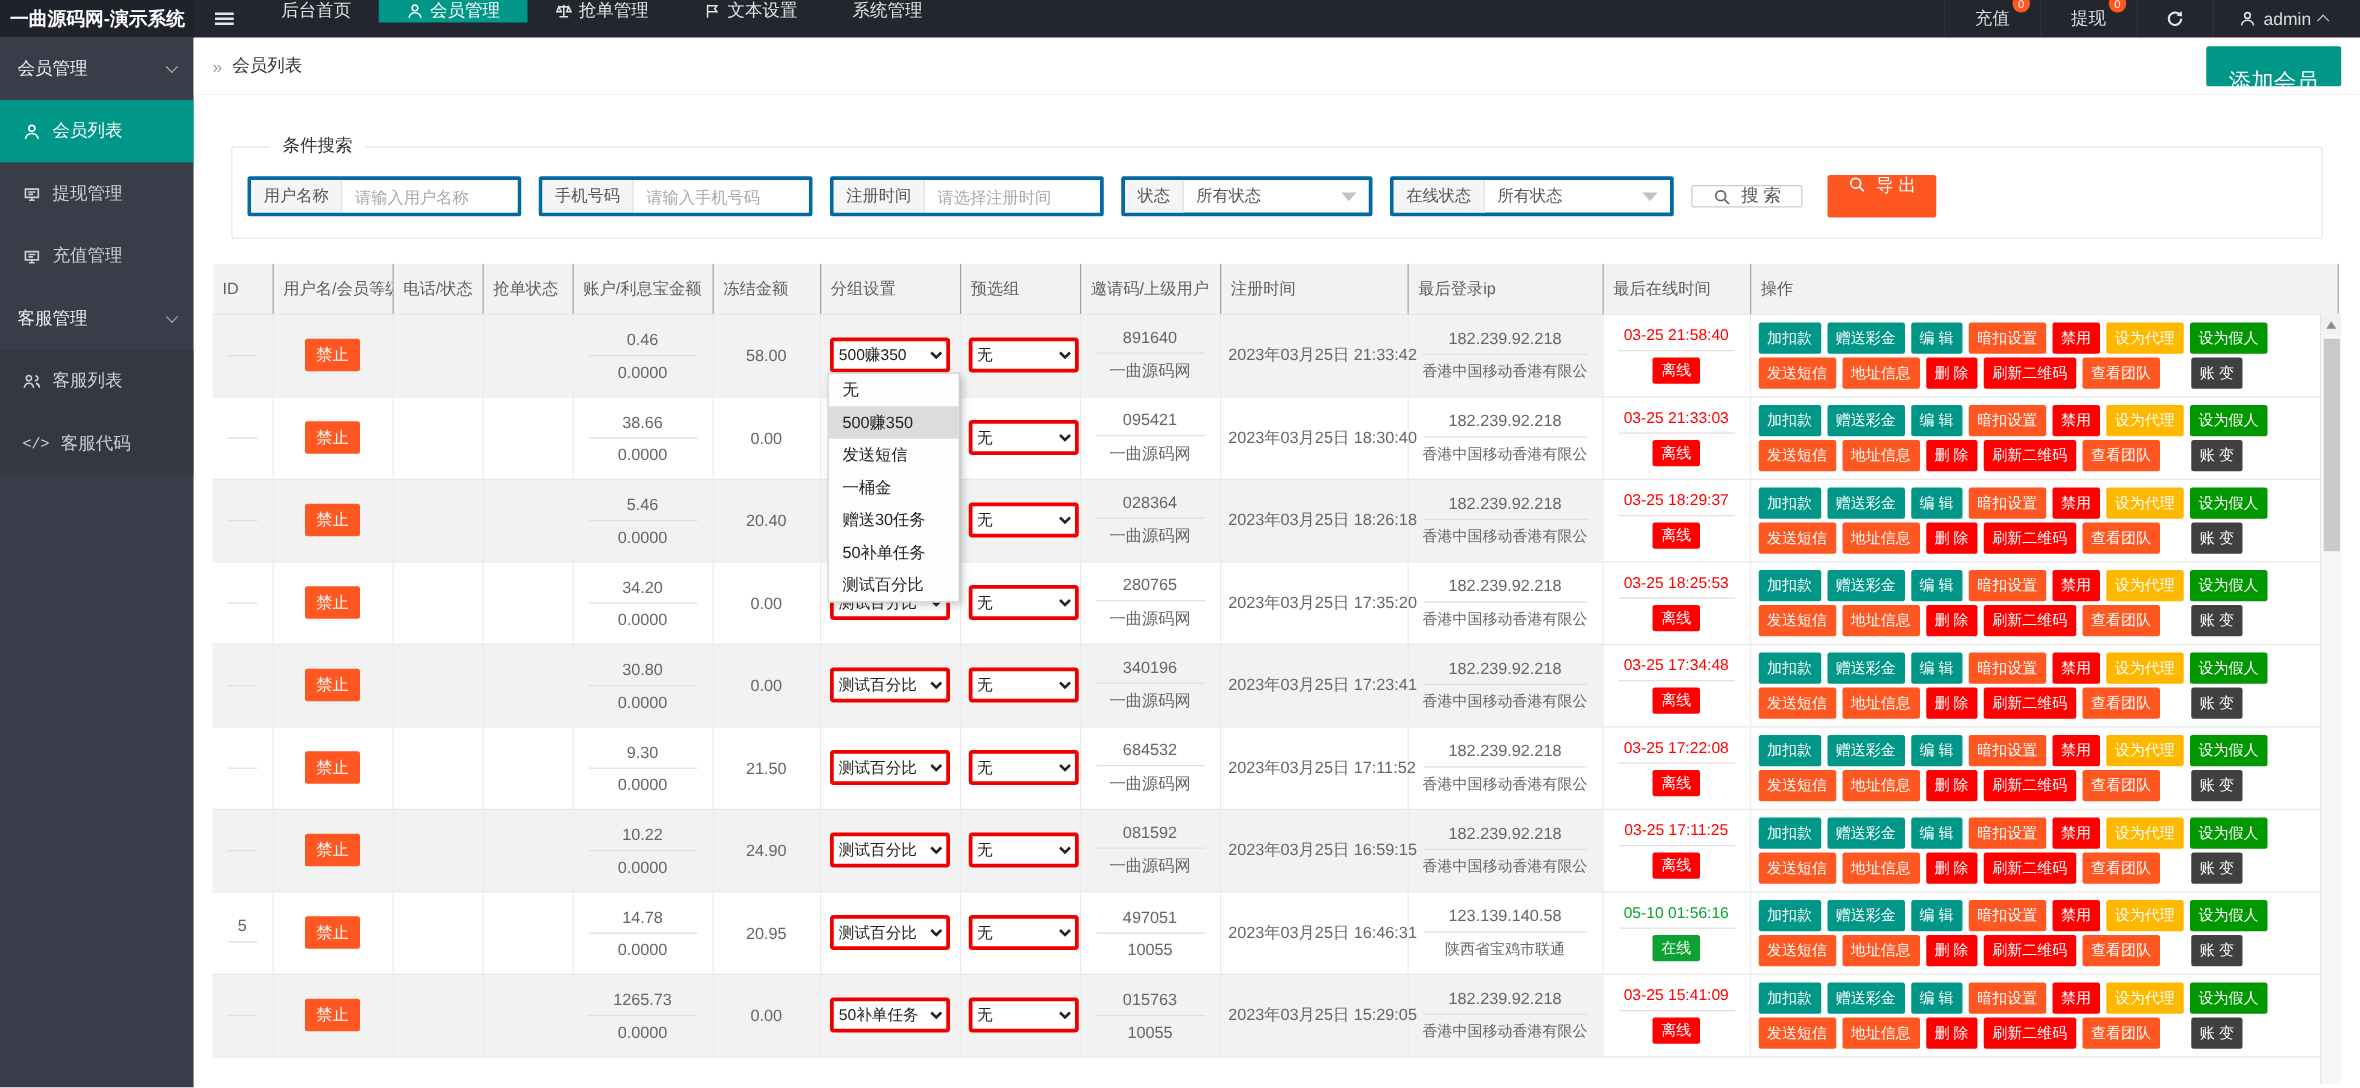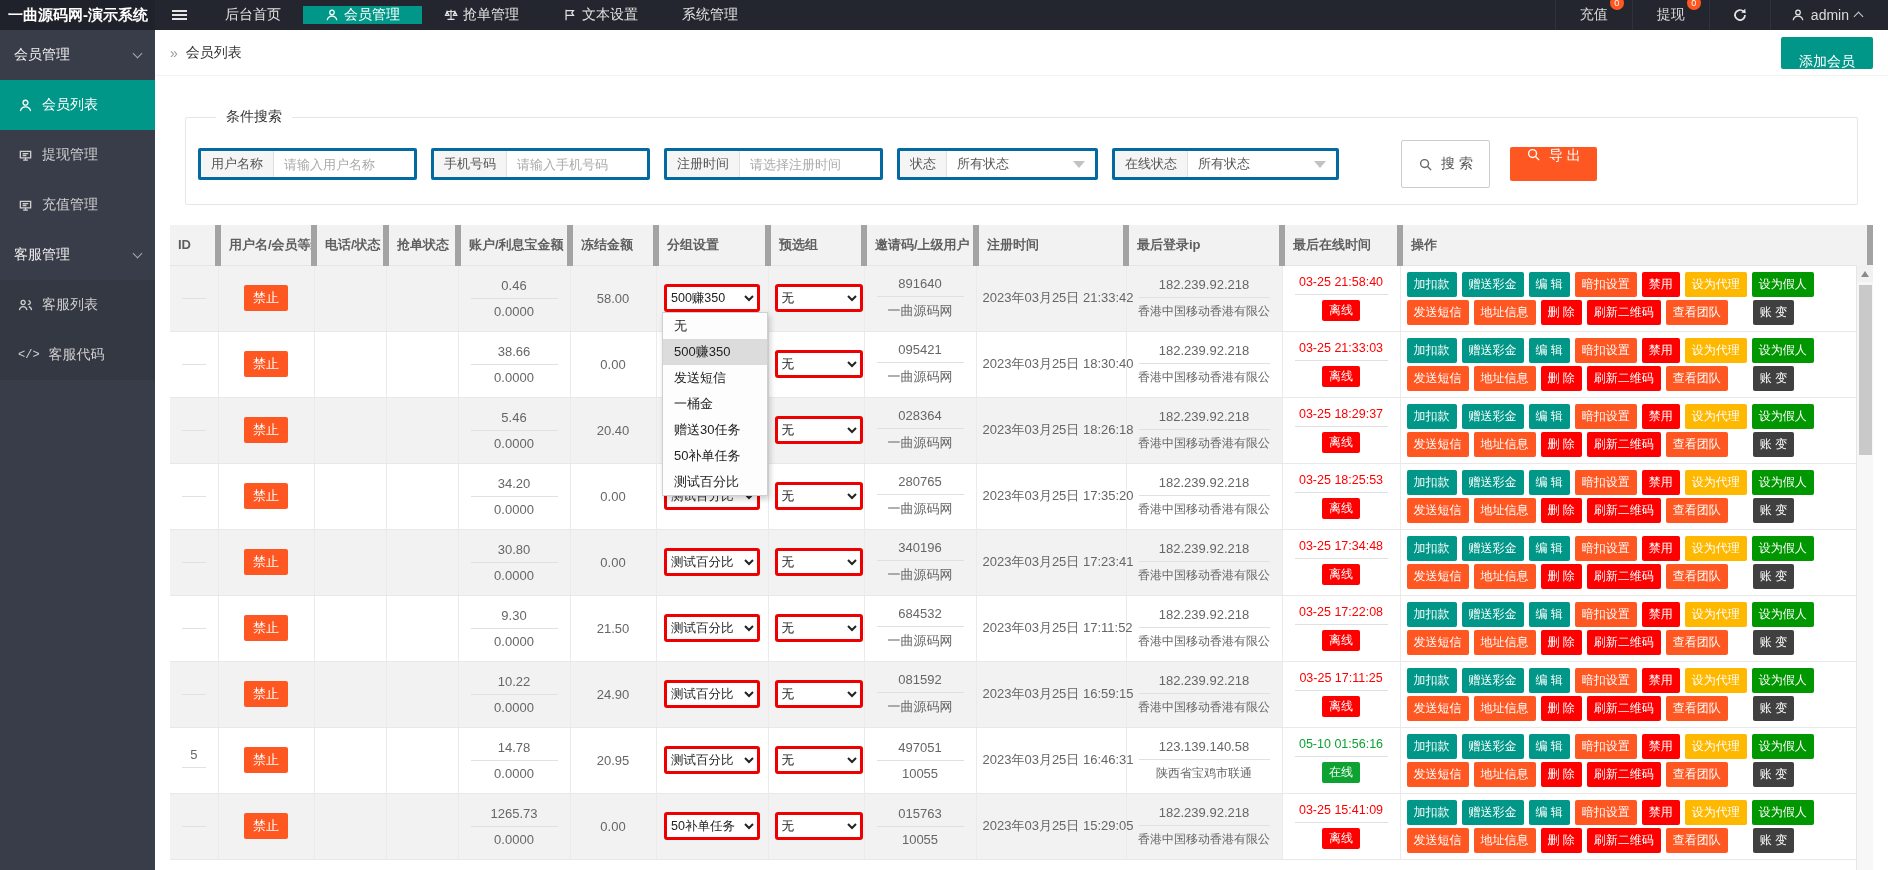--- a/index.html
+++ b/index.html
@@ -6,21 +6,21 @@
   html,body { width:1888px; height:870px; overflow:hidden; }
   body { font-family:"Liberation Sans","DejaVu Sans",sans-serif; font-size:13px; color:#666; background:#fff; }
   .app { width:1888px; height:870px; position:relative; overflow:hidden; }
 
   
   .topbar { height:30px; background:#23262e; display:flex; align-items:stretch; color:#dcdcdc; position:relative; z-index:50; }
   .brand { width:155px; background:#1f222a; color:#fff; font-size:15px; font-weight:bold; display:flex; align-items:center; padding-left:8px; white-space:nowrap; }
   .hamburger { width:48px; display:flex; align-items:center; justify-content:center; cursor:pointer; }
   .hamburger .bars { width:15px; }
   .hamburger .bars i { display:block; height:2px; background:#e6e6e6; margin:2px 0; }
-  .topnav { display:flex; align-items:center; }
+  .topnav { display:flex; align-items:flex-start; }
   .topnav .nav-item { display:flex; align-items:center; gap:5px; padding:0 22px; cursor:pointer; font-size:14px; color:#e2e2e2; }
   .topnav .nav-item.active { background:#009688; color:#fff; }
   .topnav .nav-item svg { width:14px; height:14px; }
   .top-right { margin-left:auto; display:flex; align-items:stretch; }
   .top-link { position:relative; display:flex; align-items:center; padding:0 24px; font-size:14px; cursor:pointer; border-left:1px solid rgba(255,255,255,.06); }
   .top-badge { position:absolute; top:-4px; right:8px; min-width:14px; height:14px; background:#ff5722; border-radius:8px; color:#fff; font-size:9px; line-height:14px; text-align:center; padding:0 3px; }
   .refresh-btn { display:flex; align-items:center; padding:0 22px; cursor:pointer; border-left:1px solid rgba(255,255,255,.06); }
   .user-menu { display:flex; align-items:center; gap:6px; padding:0 26px 0 20px; font-size:14px; cursor:pointer; border-left:1px solid rgba(255,255,255,.06); }
   .caret-up { width:7px; height:7px; border-left:1px solid #ccc; border-top:1px solid #ccc; transform:rotate(45deg); margin-top:3px; }
 
@@ -34,41 +34,41 @@
   .side-item.active { background:#009688; color:#fff; }
   .side-item.darker { background:#343842; }
   .code-glyph { font-family:"Liberation Mono","DejaVu Sans Mono",monospace; font-size:12px; color:#cfcfcf; }
 
   .main { flex:1; display:flex; flex-direction:column; background:#fff; min-width:0; }
 
   
   .crumbbar { height:46px; display:flex; align-items:center; padding:0 15px; border-bottom:1px solid #f2f2f2; background:#fff; }
   .crumb-arrow { color:#999; margin-right:8px; font-size:14px; }
   .crumb-title { color:#333; font-size:14px; }
-  .add-btn { margin-left:auto; background:#009688; color:#fff; border:none; height:20px; padding:16px 18px; font-size:14px; border-radius:2px; cursor:pointer; font-family:inherit; }
+  .add-btn { margin-left:auto; background:#009688; color:#fff; border:none; height:20px; padding:16px 18px; font-size:18px; border-radius:2px; cursor:pointer; font-family:inherit; }
 
   
   .content { flex:1; padding:14px 15px 0 15px; position:relative; overflow:hidden; }
   fieldset.search-box { border:1px solid #e6e6e6; border-radius:2px; margin:18px 15px 0 15px; padding:14px 12px 16px 12px; }
   fieldset.search-box legend { margin-left:18px; padding:0 10px; color:#333; font-size:14px; }
   .filters { display:flex; align-items:center; gap:14px; }
   .input-group { display:flex; align-items:stretch; border:3px solid #0369a1; border-radius:2px; height:32px; background:#fff; }
   .input-group .ig-label { background:#f5f5f5; border-right:1px solid #e0e0e0; display:flex; align-items:center; padding:0 10px; color:#555; font-size:13px; white-space:nowrap; }
   .input-group input { border:none; outline:none; padding:0 10px; font-size:13px; color:#333; width:140px; font-family:inherit; }
   .input-group input::placeholder { color:#aaa; }
   .input-group .ig-select { display:flex; align-items:center; justify-content:space-between; width:148px; padding:0 10px; color:#555; cursor:pointer;gap:20px; }
   .tri-down { width:0; height:0; border-left:6px solid transparent; border-right:6px solid transparent; border-top:7px solid #c2c2c2; }
-  .btn-search { display:flex; align-items:center; gap:8px; height:48px; padding:0 16px; background:#fff; border:1px solid #ccc; border-radius:2px; color:#555; font-size:14px; cursor:pointer; font-family:inherit;margin-left:48px; }
+  .btn-search { display:flex; align-items:center; gap:8px; height:18px; padding:0 16px; background:#fff; border:1px solid #ccc; border-radius:2px; color:#555; font-size:14px; cursor:pointer; font-family:inherit; }
   .btn-export { display:flex; align-items:flex-start; gap:8px; height:34px; padding:0 16px; background:#ff5722; border:none; border-radius:2px; color:#fff; font-size:14px; cursor:pointer; font-family:inherit; margin-left:6px; }
   .btn-search svg, .btn-export svg { width:15px; height:15px; }
 
   
   .table-area { position:relative; margin-top:20px; height:642px; }
   table.members { border-collapse:collapse; table-layout:fixed; width:calc(100% - 17px); }
-  table.members th { background:#f2f2f2; color:#5f5f5f; font-weight:bold; font-size:13px; height:40px; text-align:left; padding:0 8px; border-right:6px solid #a3a3a3; border-bottom:1px solid #e6e6e6; white-space:nowrap; overflow:hidden; }
+  table.members th { background:#f2f2f2; color:#5f5f5f; font-weight:normal; font-size:13px; height:40px; text-align:left; padding:0 8px; border-right:1px solid #a3a3a3; border-bottom:1px solid #e6e6e6; white-space:nowrap; overflow:hidden; }
   table.members td { height:66px; padding:2px 6px; border-right:1px solid #ebebeb; border-bottom:1px solid #e8e8e8; vertical-align:middle; text-align:center; font-size:13px; color:#666; overflow:visible; }
   tbody tr:nth-child(odd) td { background:#f2f2f2; }
   tbody tr:nth-child(even) td { background:#fff; }
   tbody td.col-white { background:#fff !important; }
   .stack .line1 { white-space:nowrap; }
   .stack .divider { height:1px; background:#e0e0e0; margin:5px 6px; }
   .stack .line2 { white-space:nowrap; }
   .chip-ban { display:inline-block; background:#ff5722; color:#fff; font-size:13px; padding:4px 9px; border-radius:2px; cursor:pointer; }
   .sel-wrap { position:relative; display:inline-block; }
   select.red-sel { border:3px solid #ee0000; border-radius:3px; background:#fff; color:#222; font-size:12.5px; height:28px; font-family:inherit; outline:none; cursor:pointer; }

